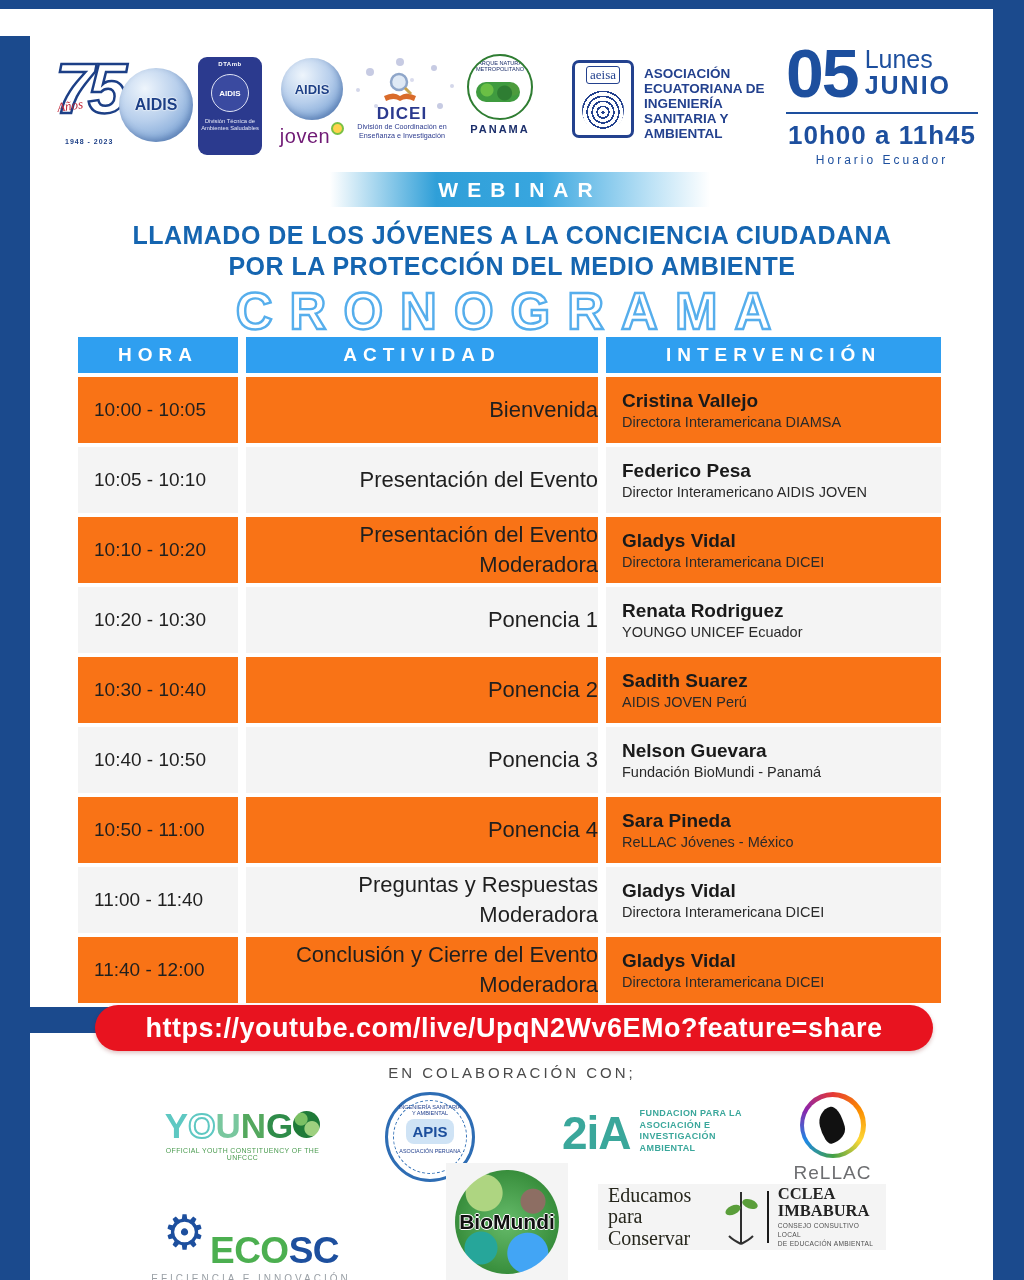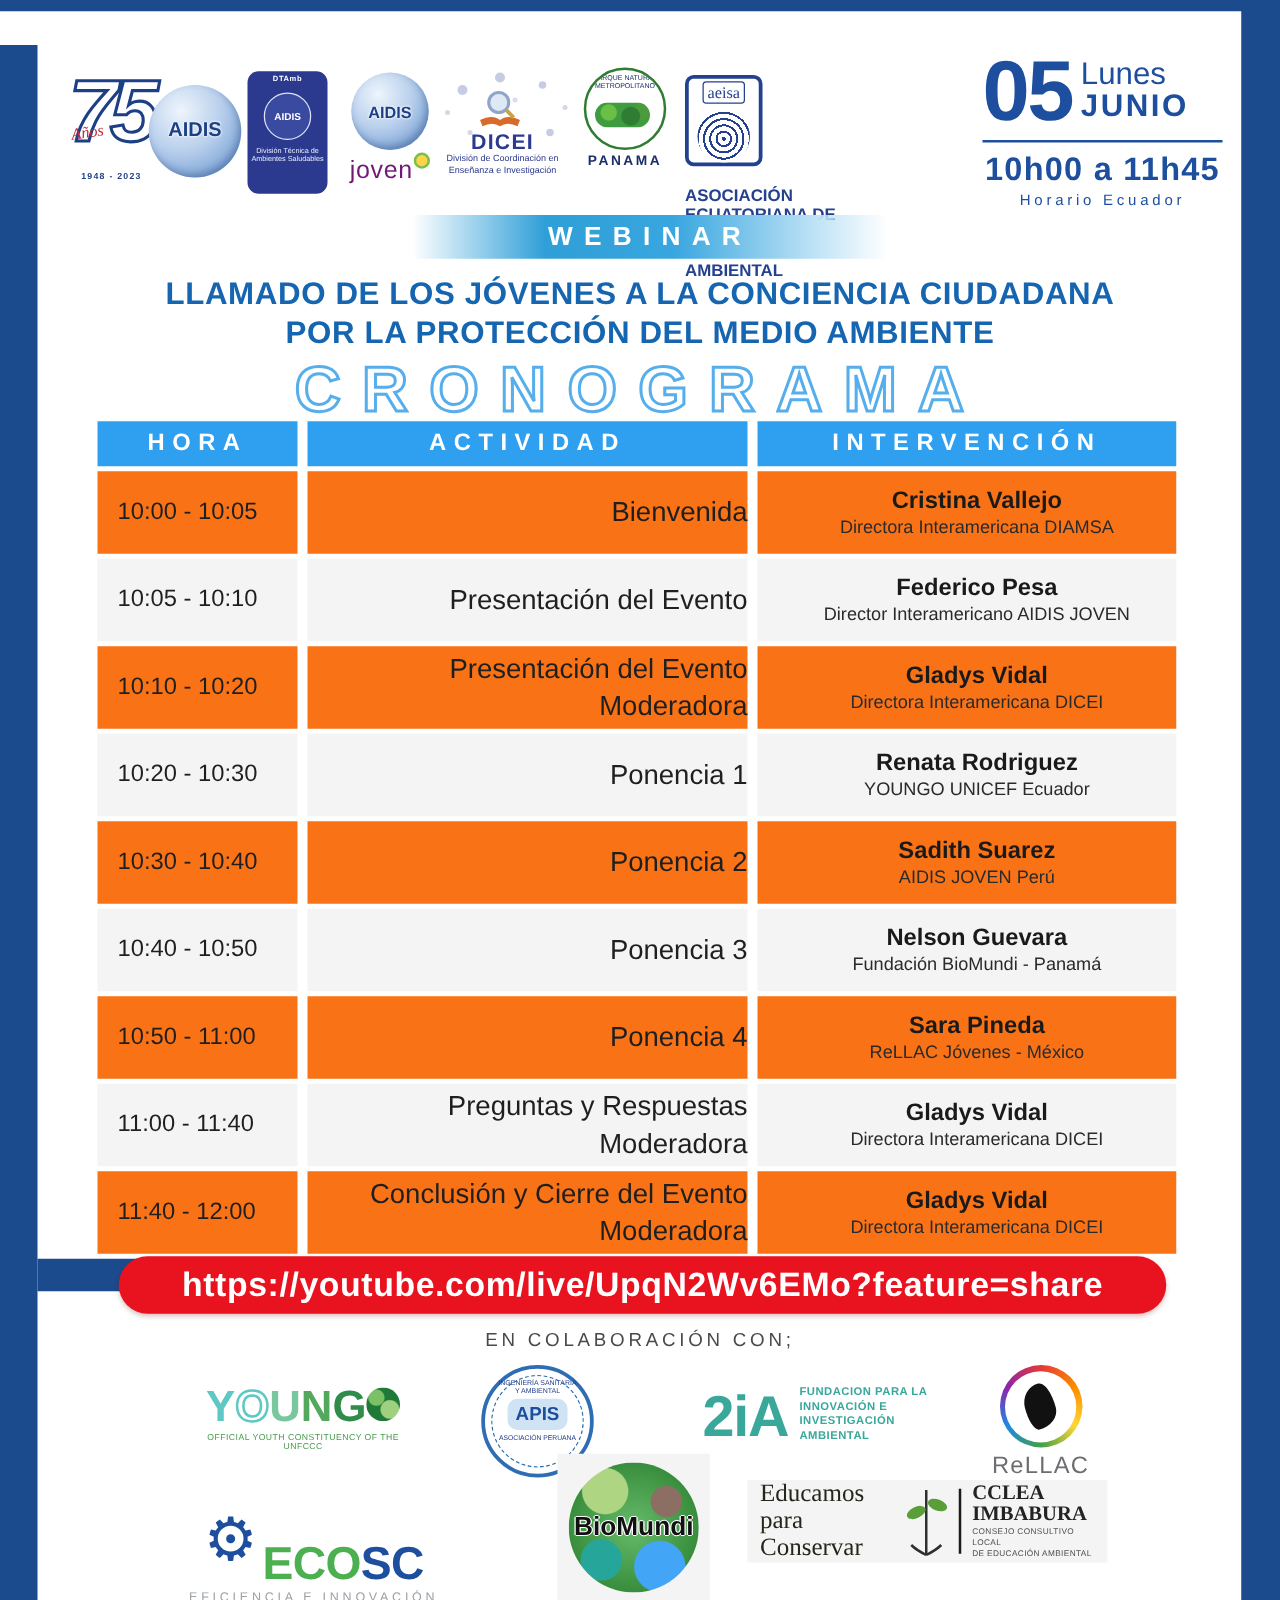--- a/index.html
+++ b/index.html
@@ -53,21 +53,21 @@
   #logo-parque{left:458px;top:54px;width:84px;height:92px;text-align:center;}
   .parque-circle{width:62px;height:62px;margin:0 auto;border-radius:50%;border:2px solid #2f7d32;position:relative;
                  overflow:hidden;background:#fff;}
   .parque-arc{font-size:5.6px;color:#1c2f6b;margin-top:4px;padding:0 4px;line-height:1.1;}
   .parque-trees{position:absolute;left:7px;top:26px;width:44px;height:20px;border-radius:10px;
                 background:radial-gradient(circle at 25% 40%,#6abf45 0 6px,transparent 7px),
                            radial-gradient(circle at 65% 55%,#2e7d32 0 7px,transparent 8px),
                            radial-gradient(circle at 85% 35%,#4c9b3c 0 6px,transparent 7px),#3f9b3f;}
   .parque-name{margin-top:3px;font-size:11px;font-weight:800;color:#1c2f6b;letter-spacing:2px;}
 
-  #logo-aeisa{left:548px;top:60px;width:240px;height:92px;display:flex;gap:10px;flex-direction:column;}
+  #logo-aeisa{left:572px;top:60px;width:240px;height:92px;display:flex;gap:10px;}
   .aeisa-box{width:62px;height:78px;border:3px solid #23418e;border-radius:7px;box-sizing:border-box;
              text-align:center;padding-top:2px;background:#fff;}
   .aeisa-word{font-family:"Liberation Serif",serif;font-size:13px;color:#23418e;border:1px solid #23418e;
               display:inline-block;padding:0 3px;border-radius:3px;background:#fff;}
   .aeisa-drop{width:42px;height:42px;margin:5px auto 0 auto;border-radius:50%;
               background:repeating-radial-gradient(circle at 50% 55%,#23418e 0 1.6px,#ffffff 1.6px 5px);}
   .aeisa-lines{font-size:13.5px;font-weight:800;color:#23418e;line-height:1.12;padding-top:6px;}
 
   
   #date-block{left:786px;top:42px;width:192px;color:#1d4f9e;}
@@ -95,21 +95,21 @@
   #sched-header{left:78px;top:337px;width:863px;}
   .sched-h{background:#2f9ff0;color:#fff;font-weight:800;font-size:19px;letter-spacing:6px;
            text-align:center;line-height:36px;height:36px;}
   #sched-rows{left:78px;top:377px;width:863px;display:flex;flex-direction:column;gap:4px;}
   .sched-row{height:66px;}
   .cell{display:flex;flex-direction:column;justify-content:center;}
   .r-gray .cell{background:#f97316;}
   .r-light .cell{background:#f4f4f4;}
   .cell-time{padding-left:16px;font-size:19px;color:#1f1f1f;}
   .cell-act{padding-left:16px;font-size:22px;color:#1f1f1f;line-height:1.38;text-align:right;}
-  .cell-sp{padding-left:16px;align-items:center;}
+  .cell-sp{padding-left:16px;}
   .sp-name{font-size:19px;font-weight:600;color:#1a1a1a;}
   .sp-role{font-size:14.5px;color:#2a2a2a;margin-top:2px;}
 
   
   #yt-pill{left:95px;top:1005px;width:838px;height:46px;border-radius:26px;background:#e8131f;
     color:#fff;font-weight:800;font-size:27px;text-align:center;line-height:46px;letter-spacing:.5px;
     box-shadow:0 2px 4px rgba(120,0,0,.25);cursor:pointer;}
 
   
   #collab-heading{left:0;top:1064px;width:1024px;text-align:center;font-size:15px;color:#4a4a4a;letter-spacing:3px;}
@@ -395,21 +395,21 @@
     <div class="apis-inner"></div>
     <div class="apis-arc-top">INGENIERÍA SANITARIA Y AMBIENTAL</div>
     <div class="apis-center">APIS</div>
     <div class="apis-arc-bottom">ASOCIACIÓN PERUANA</div>
   </div>
 
   <div class="abs" id="logo-2ia">
     <div class="dosia-name">2iA</div>
     <div class="dosia-lines">
       <div>FUNDACION PARA LA</div>
-      <div>INNOVACIÓN E</div>
+      <div>ASOCIACIÓN E</div>
       <div>INVESTIGACIÓN</div>
       <div>AMBIENTAL</div>
     </div>
   </div>
 
   <div class="abs" id="logo-rellac">
     <div class="rl-ring">
       <div class="rl-inner">
         <div class="rl-sa"></div>
       </div>

